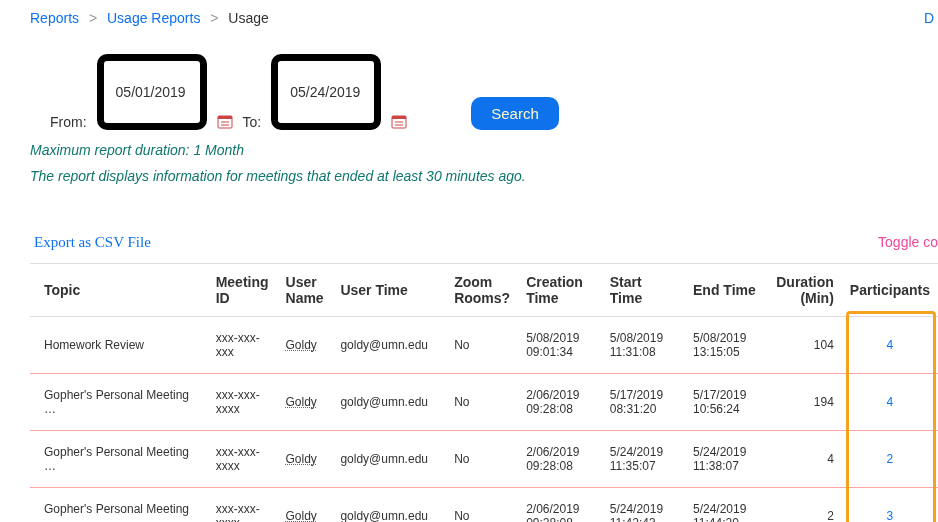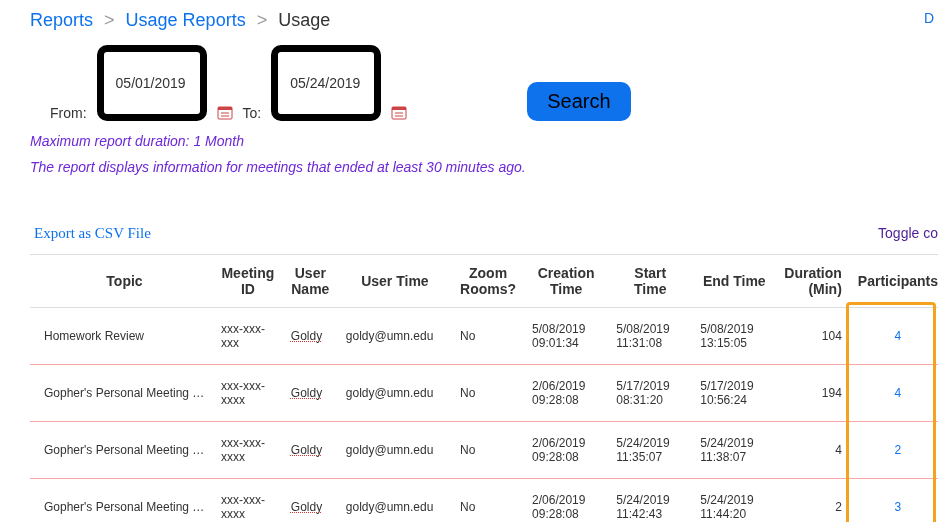--- a/index.html
+++ b/index.html
@@ -6,22 +6,22 @@
   body {
     margin: 0;
     padding: 10px 0 0 30px;
     font-family: -apple-system, BlinkMacSystemFont, "Segoe UI", Helvetica, Arial, sans-serif;
     font-size: 14px;
     color: #333;
     width: 938px;
     overflow: hidden;
   }
   .breadcrumb {
-    font-size: 18px;
-    margin-bottom: 14px;
+    font-size: 14px;
+    margin-bottom: 28px;
   }
   .breadcrumb a { color: #0e72ed; text-decoration: none; }
   .breadcrumb .sep { color: #999; margin: 0 6px; }
   .filters {
     display: flex;
     align-items: flex-end;
     gap: 10px;
     margin-bottom: 12px;
     padding-left: 20px;
   }
@@ -34,62 +34,62 @@
     width: 110px;
     color: #333;
   }
   .cal-icon {
     width: 16px; height: 16px;
     display: inline-block;
   }
   .cal-icon svg { width: 16px; height: 16px; }
   .search-btn {
     background: #0e72ed;
-    color: #000000;
+    color: #fef9c3;
     border: none;
     border-radius: 10px;
     padding: 8px 20px;
-    font-size: 20px;
-    margin-left: 110px;
+    font-size: 15px;
+    margin-left: 54px;
     cursor: pointer;
   }
   .note {
     font-style: italic;
     font-size: 14px;
-    color: #6d28d9;
+    color: #0f766e;
     margin-bottom: 10px;
   }
   .export-link {
     color: #0e72ed;
     text-decoration: none;
     font-size: 15px;
     display: inline-block;
     margin: 40px 0 12px 4px;
     font-family: Liberation Serif, serif;
   }
   .toggle-link {
-    color: #4c1d95;
+    color: #ec4899;
     float: right;
     margin-top: 40px;
     font-size: 14px;
   }
   .top-d {
     position: absolute;
     right: 4px;
     top: 10px;
     color: #0e72ed;
     font-size: 14px;
   }
   table {
     width: 100%;
     border-collapse: collapse;
     font-size: 14px;
   }
   thead th {
-    text-align: center;
+    text-align: left;
     padding: 10px 8px;
     border-bottom: 1px solid #ddd;
     border-top: 1px solid #ddd;
     font-weight: 700;
     font-size: 14px;
     vertical-align: middle;
   }
   tbody td {
     padding: 14px 8px;
     border-bottom: 1px solid #fca5a5;
@@ -112,21 +112,21 @@
   .col-dur { width: 65px; text-align: right;}
   .col-part { width: 60px; text-align: center; position: relative;}
   .part-link { color: #0e72ed; cursor: pointer; }
   .highlight-box {
     position: absolute;
     border: 3px solid #f5a21e;
     border-radius: 4px;
     pointer-events: none;
   }
   .table-wrap { position: relative; }
-  th.col-part, td.col-part { padding-right: 0; }
+  th.col-part, td.col-part { padding-right: 8px; }
 </style>
 </head>
 <body>
 
 
 
 <div class="breadcrumb">
   <a href="#">Reports</a>
   <span class="sep">&gt;</span>
   <a href="#">Usage Reports</a>

